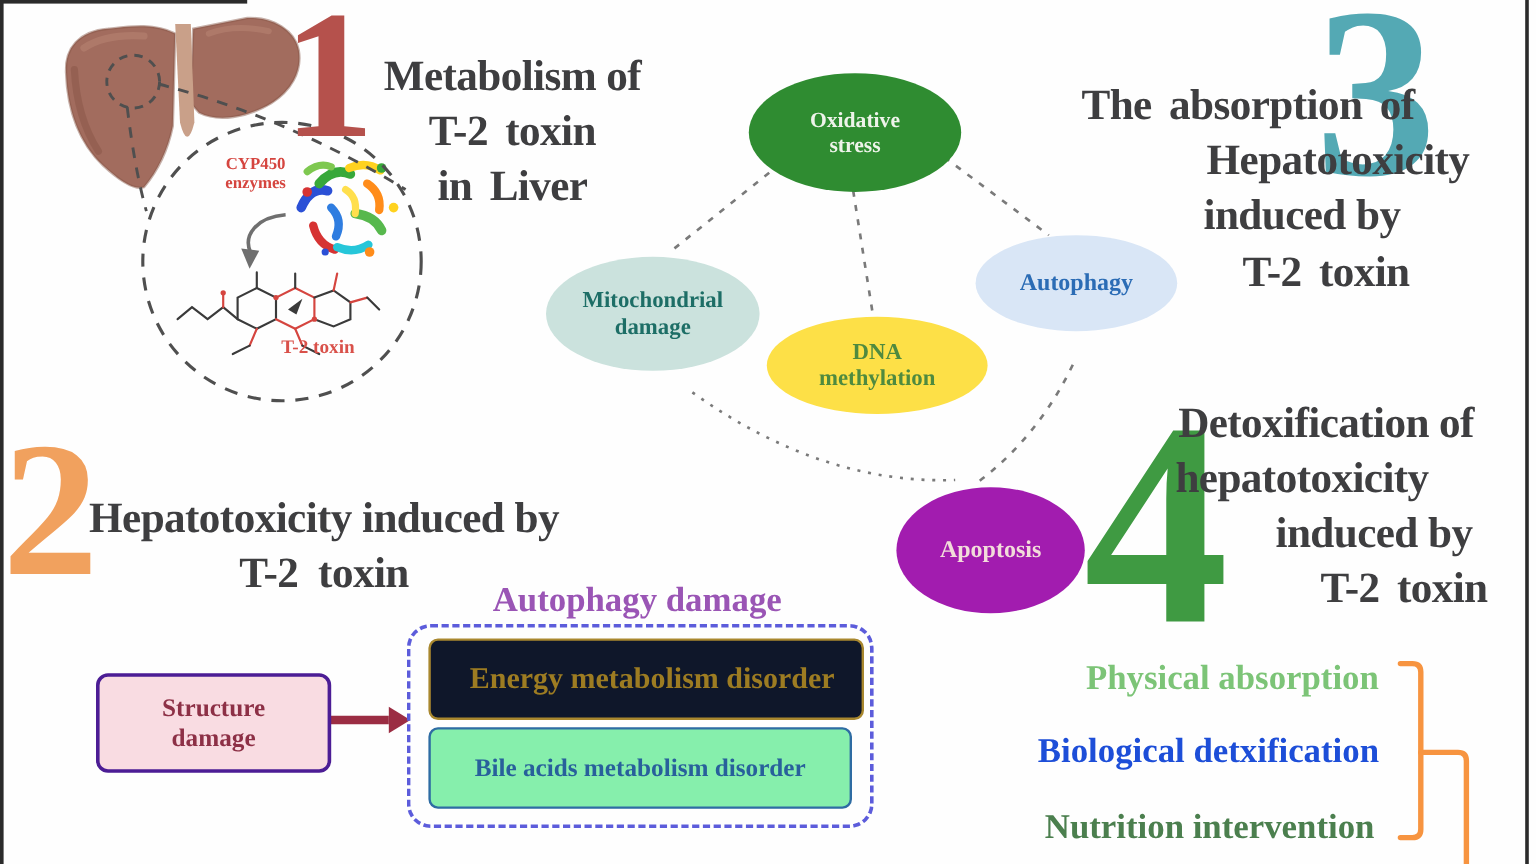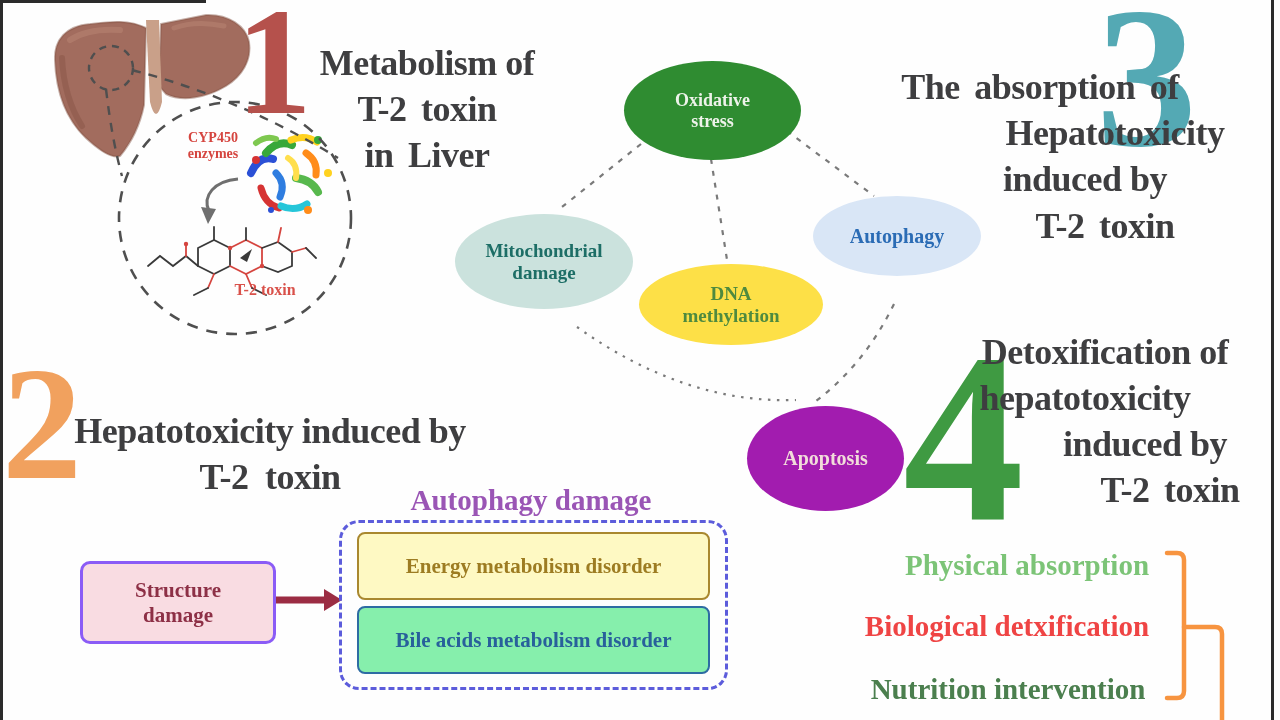--- a/index.html
+++ b/index.html
@@ -30,31 +30,31 @@
   .node-mito{left:455px;top:214px;width:178px;height:95px;background:#cbe2dd;color:#1d6e66;font-size:19px;line-height:22px;}
   .node-dna{left:639px;top:264px;width:184px;height:81px;background:#fde047;color:#4f8a3f;font-size:19px;line-height:22px;}
   .node-autophagy{left:813px;top:196px;width:168px;height:80px;background:#d9e6f6;color:#2b6cb5;font-size:20px;}
   .node-apoptosis{left:747px;top:406px;width:157px;height:105px;background:#a21caf;color:#f2dcda;font-size:20px;}
   
   .cyp-label{left:168px;top:130px;width:90px;text-align:center;font-size:14px;line-height:16px;color:#d5453f;z-index:3;}
   .toxin-label{left:215px;top:281px;width:100px;text-align:center;font-size:16px;color:#d9514a;z-index:3;}
   
   .functional-title{left:396px;top:484px;width:270px;text-align:center;font-size:29px;color:#9a55b5;z-index:3;}
   .dashed-box{left:339px;top:520px;width:383px;height:164px;border:3.5px dashed #5c5cdb;border-radius:20px;z-index:2;}
-  .energy-box{left:357px;top:532px;width:349px;height:64px;background:#fef9c3;border:2.5px solid #a9882f;border-radius:8px;
-              display:flex;align-items:center;justify-content:center;font-size:21px;color:#9d7c22;z-index:3;}
+  .energy-box{left:357px;top:532px;width:349px;height:64px;background:#0f172a;border:2.5px solid #a9882f;border-radius:8px;
+              display:flex;align-items:center;justify-content:center;font-size:25px;color:#9d7c22;z-index:3;padding-left:10px;}
   .bile-box{left:357px;top:606px;width:349px;height:64px;background:#86efac;border:2.5px solid #2e6ca3;border-radius:8px;
             display:flex;align-items:center;justify-content:center;font-size:21px;color:#28609b;z-index:3;}
-  .structure-box{left:80px;top:561px;width:190px;height:77px;background:#f9dce2;border:3px solid #8b5cf6;border-radius:10px;
+  .structure-box{left:80px;top:561px;width:190px;height:77px;background:#f9dce2;border:3px solid #4c1d95;border-radius:10px;
                  display:flex;flex-direction:column;align-items:center;justify-content:center;
                  font-size:21px;line-height:25px;color:#8d3046;z-index:3;}
   
   .detox{text-align:center;font-size:29px;z-index:3;}
   .detox-physical{left:880px;top:549px;width:294px;color:#7cc477;}
-  .detox-biological{left:840px;top:610px;width:334px;color:#ef4444;}
+  .detox-biological{left:840px;top:610px;width:334px;color:#1d4ed8;}
   .detox-nutrition{left:850px;top:673px;width:316px;color:#4b7f4e;}
   .layer0{z-index:0;} .layer1{z-index:1;}
 </style>
 </head>
 <body>
 
 <div id="canvas">
 
   <svg class="abs layer0" style="left:28px;top:6px;" width="225" height="160" viewBox="0 0 225 160">
     <path d="M 62,18 C 38,20 26,34 27,54 C 28,84 37,112 58,132 C 70,143 83,153 92,150

